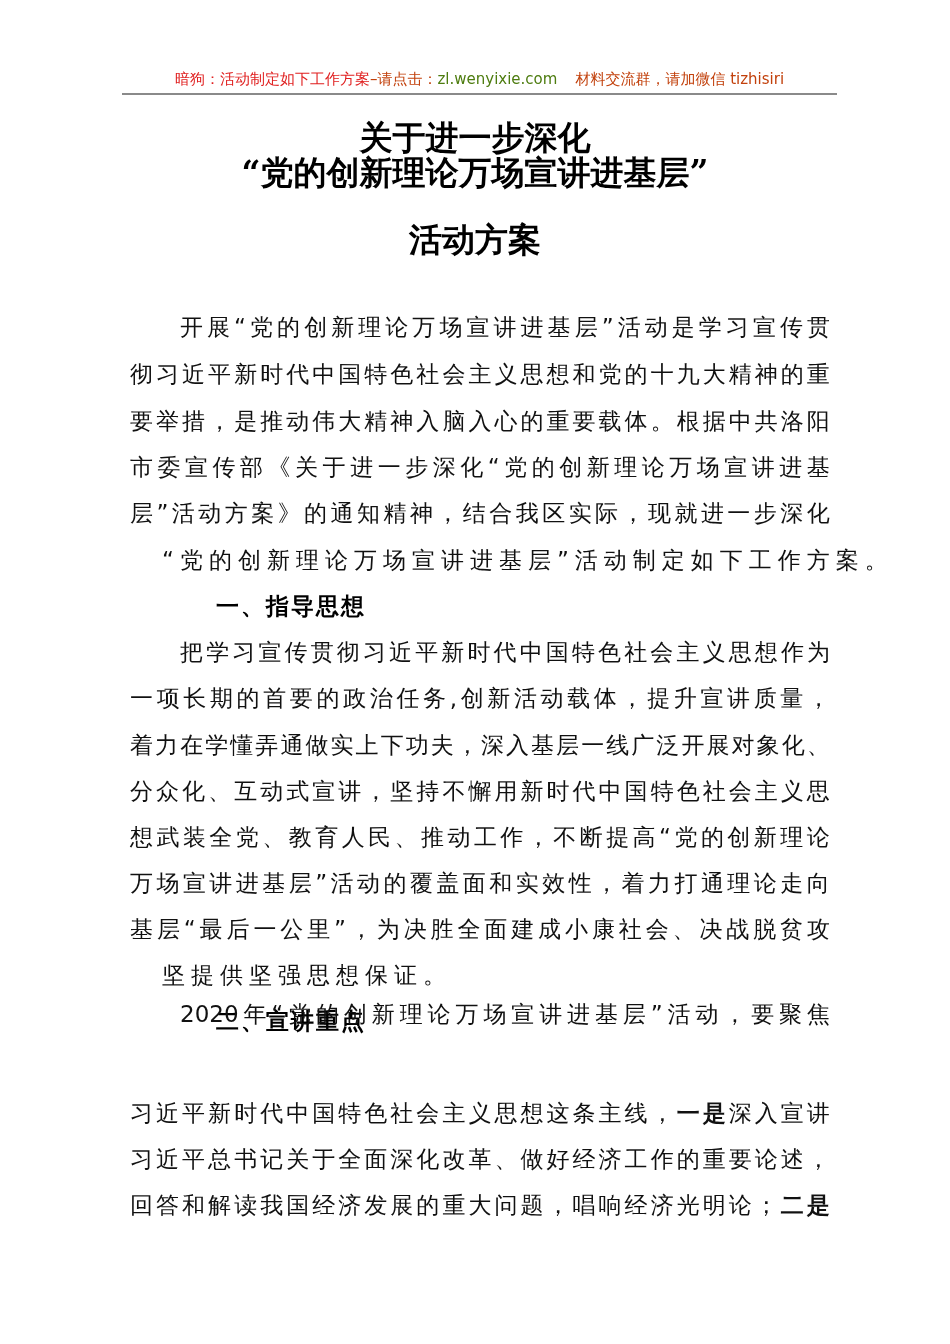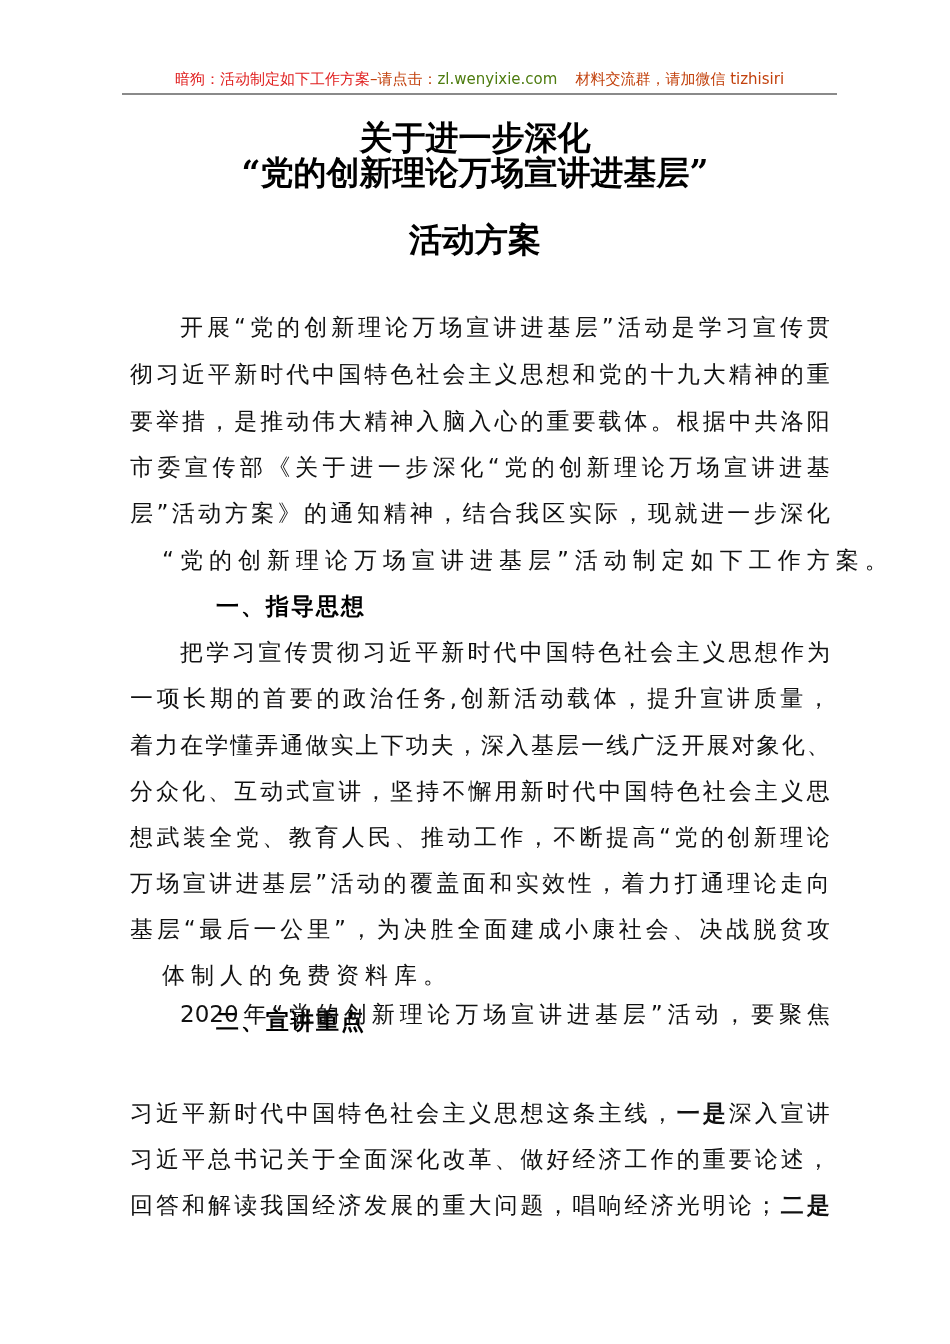--- a/index.html
+++ b/index.html
@@ -445,21 +445,21 @@
     <span class="ch">康</span>
     <span class="ch">社</span>
     <span class="ch">会</span>
     <span class="ch">、</span>
     <span class="ch">决</span>
     <span class="ch">战</span>
     <span class="ch">脱</span>
     <span class="ch">贫</span>
     <span class="ch">攻</span>
   </div>
-<div class="line last" style="top:955px">体制人的免费资料库。</div>
+<div class="line last" style="top:955px">坚提供坚强思想保证。</div>
 
 <div class="heading" style="top:1001px">二、宣讲重点</div>
 
 <div class="line indent justify-me" style="top:994px">
     <span class="ch">2020</span>
     <span class="ch">年</span>
     <span class="ch">“</span>
     <span class="ch">党</span>
     <span class="ch">的</span>
     <span class="ch">创</span>

